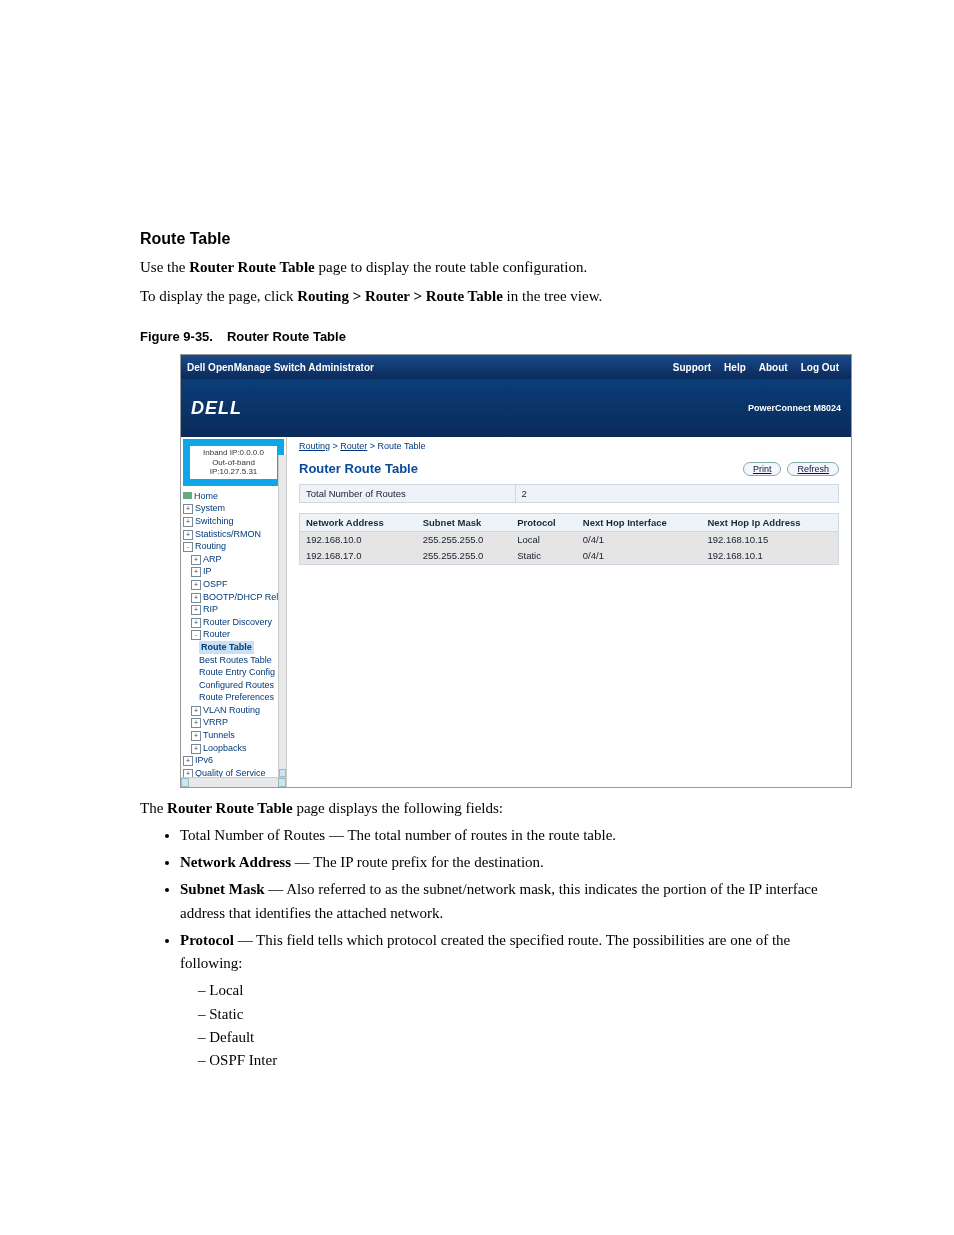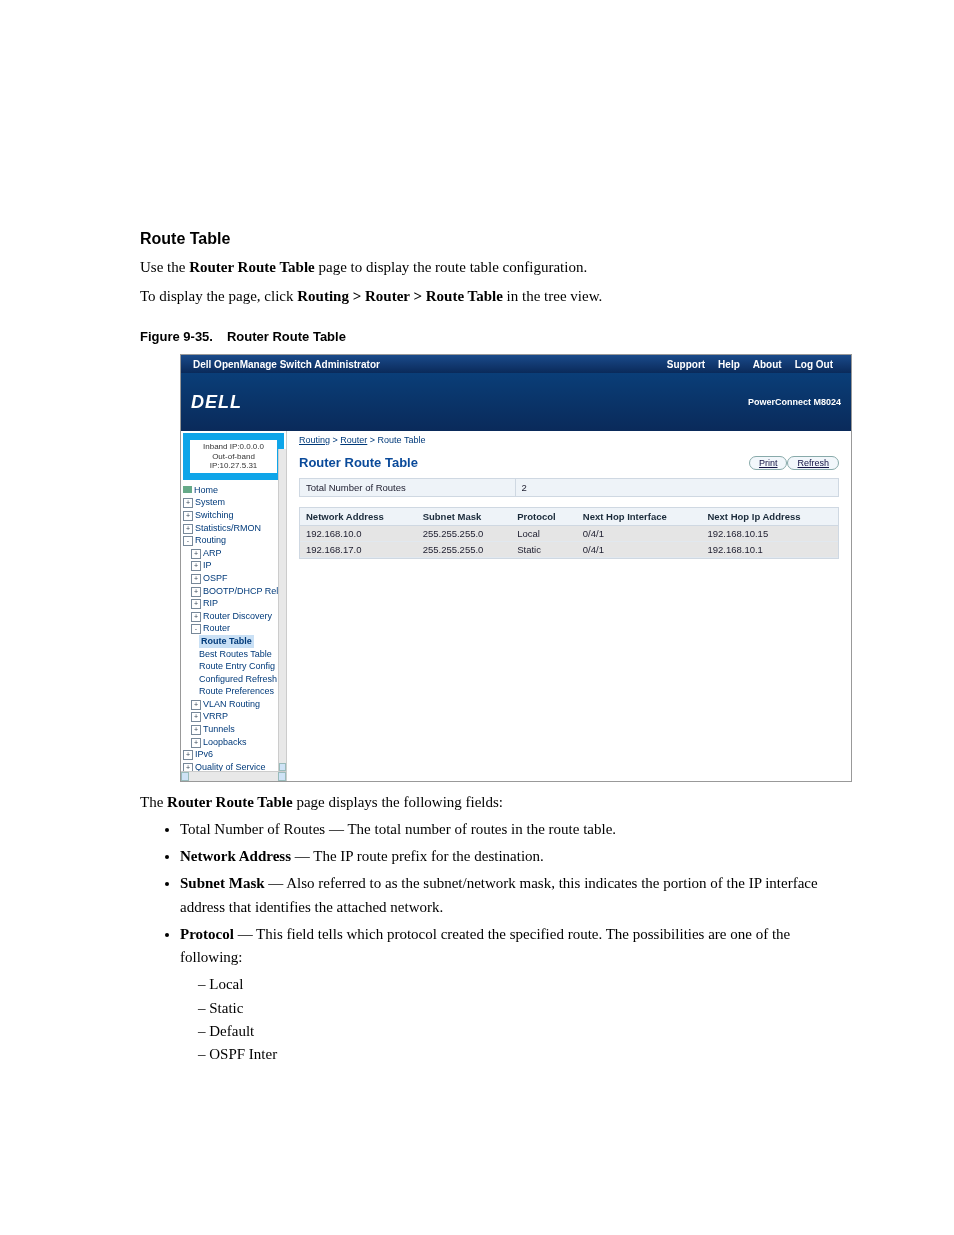--- a/index.html
+++ b/index.html
@@ -40,25 +40,25 @@
     width: 670px;
     border: 1px solid #999;
     font-family: Tahoma, Arial, sans-serif;
   }
   .titlebar {
     background: linear-gradient(#1a4a8a, #0a2a5a);
     color: #fff;
     font-family: Arial, sans-serif;
     font-weight: bold;
     font-size: 10px;
-    height: 18px;
+    height: 24px;
     display: flex;
     align-items: center;
     justify-content: space-between;
-    padding: 0 12px;
+    padding: 0 6px;
   }
   .topnav {
     display: flex;
     gap: 1px;
     font-weight: bold;
   }
   .topnav span {
     padding: 1px 6px;
     cursor: pointer;
   }
@@ -169,21 +169,21 @@
     display: flex;
     justify-content: space-between;
     align-items: center;
     margin: 4px 0 8px 0;
   }
   .panel-title {
     color: #0a4a9a;
     font-weight: bold;
     font-size: 13px;
   }
-  .pill-buttons { display: flex; gap: 0; }
+  .pill-buttons { display: flex; gap: 6px; }
   .pill {
     border: 1px solid #8aa;
     border-radius: 9px;
     background: #f2f7fb;
     color: #114;
     font-size: 9px;
     padding: 1px 9px;
     cursor: pointer;
     text-decoration: underline;
   }
@@ -307,21 +307,21 @@
           <div class="node indent-1"><span class="tgl">+</span><span>ARP</span></div>
           <div class="node indent-1"><span class="tgl">+</span><span>IP</span></div>
           <div class="node indent-1"><span class="tgl">+</span><span>OSPF</span></div>
           <div class="node indent-1"><span class="tgl">+</span><span>BOOTP/DHCP Relay</span></div>
           <div class="node indent-1"><span class="tgl">+</span><span>RIP</span></div>
           <div class="node indent-1"><span class="tgl">+</span><span>Router Discovery</span></div>
           <div class="node indent-1"><span class="tgl">-</span><span>Router</span></div>
           <div class="node indent-2"><span class="selected">Route Table</span></div>
           <div class="node indent-2"><span>Best Routes Table</span></div>
           <div class="node indent-2"><span>Route Entry Config</span></div>
-          <div class="node indent-2"><span>Configured Refresh</span></div>
+          <div class="node indent-2"><span>Configured Routes</span></div>
           <div class="node indent-2"><span>Route Preferences</span></div>
           <div class="node indent-1"><span class="tgl">+</span><span>VLAN Routing</span></div>
           <div class="node indent-1"><span class="tgl">+</span><span>VRRP</span></div>
           <div class="node indent-1"><span class="tgl">+</span><span>Tunnels</span></div>
           <div class="node indent-1"><span class="tgl">+</span><span>Loopbacks</span></div>
           <div class="node indent-0"><span class="tgl">+</span><span>IPv6</span></div>
           <div class="node indent-0"><span class="tgl">+</span><span>Quality of Service</span></div>
         </div>
       </div>
 

